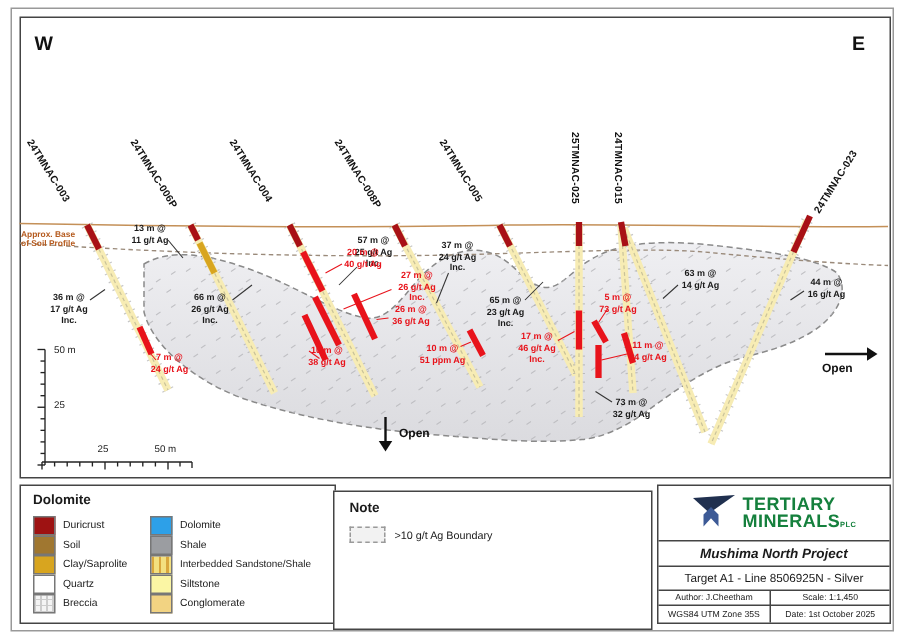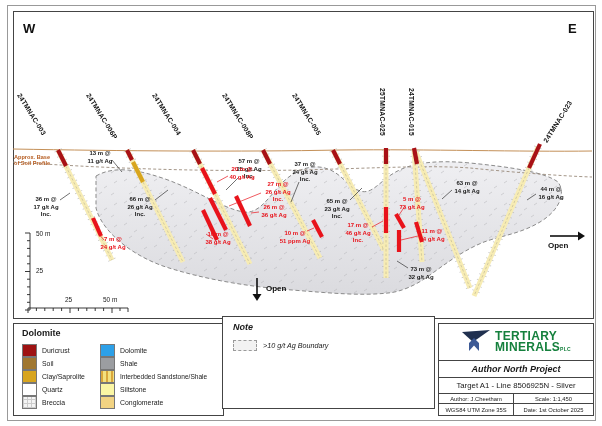--- a/index.html
+++ b/index.html
@@ -25,21 +25,21 @@
   .legend{left:13px;top:323px;width:209px;height:91px;}
   .legend-title{position:absolute;left:8px;top:4px;font-size:9px;font-weight:bold;}
   .li{position:absolute;height:13px;}
   .sw{position:absolute;width:15px;height:13px;border:.5px solid #777;box-sizing:border-box;}
   .li-label{position:absolute;left:20px;top:3px;font-size:6.9px;white-space:nowrap;}
   .sw0{background:#9e1212}.sw1{background:#a07730}.sw2{background:#d8a51f}.sw3{background:#fff}
   .sw4{background-color:#f4f4f4;background-image:repeating-linear-gradient(90deg,#ccc 0 1px,transparent 1px 4px),repeating-linear-gradient(0deg,#ccc 0 1px,transparent 1px 4px);}
   .sw5{background:#2da0e8}.sw6{background:#9b9da1}
   .sw7{background:repeating-linear-gradient(90deg,#d9a73c 0 1.5px,#f3e07f 1.5px 5px)}
   .sw8{background:#fbf6a4}.sw9{background:#f2d382}
-  .note{left:222px;top:316px;width:211px;height:91px;font-style:italic;}
+  .note{left:222px;top:327px;width:211px;height:91px;}
   .note-title{position:absolute;left:10px;top:5px;font-size:9px;font-weight:bold;}
   .note-swatch{position:absolute;left:10px;top:23px;width:22px;height:9px;background:#f2f2f2;border:1px dashed #9a9a9a;}
   .note-label{position:absolute;left:40px;top:24px;font-size:7.2px;}
   .tb{left:438px;top:323px;width:154px;height:91px;}
   .tb-logo{position:absolute;left:0;top:0;width:100%;height:37px;border-bottom:1px solid #444;
            display:flex;align-items:center;justify-content:center;gap:4px;box-sizing:border-box;}
   .tb-co{line-height:.92;color:#15803d;font-weight:bold;letter-spacing:.3px;}
   .tb-co .l1{font-size:12px;}
   .tb-co .l2{font-size:12px;}
   .tb-co .plc{font-size:5px;font-weight:bold;}
@@ -349,20 +349,20 @@
     <div class="tb-logo">
       <svg width="30" height="24" viewBox="0 0 30 24">
         <path d="M1,2 L29,0 L12,12 Z" fill="#20304f"></path>
         <path d="M8,13 L13,8 L18,13 L18,21 L13,15.5 L8,21 Z" fill="#3d5a96"></path>
       </svg>
       <div class="tb-co">
         <div class="l1">TERTIARY</div>
         <div class="l2"><span>MINERALS</span><span class="plc">PLC</span></div>
       </div>
     </div>
-    <div class="tb-name">Author North Project</div>
+    <div class="tb-name">Mushima North Project</div>
     <div class="tb-target">Target A1 - Line 8506925N - Silver</div>
     <div class="tb-cell c-author">Author: J.Cheetham</div>
     <div class="tb-cell c-scale">Scale: 1:1,450</div>
     <div class="tb-cell c-datum">WGS84 UTM Zone 35S</div>
     <div class="tb-cell c-date">Date: 1st October 2025</div>
   </div>
 </div>
 
 </body></html>

